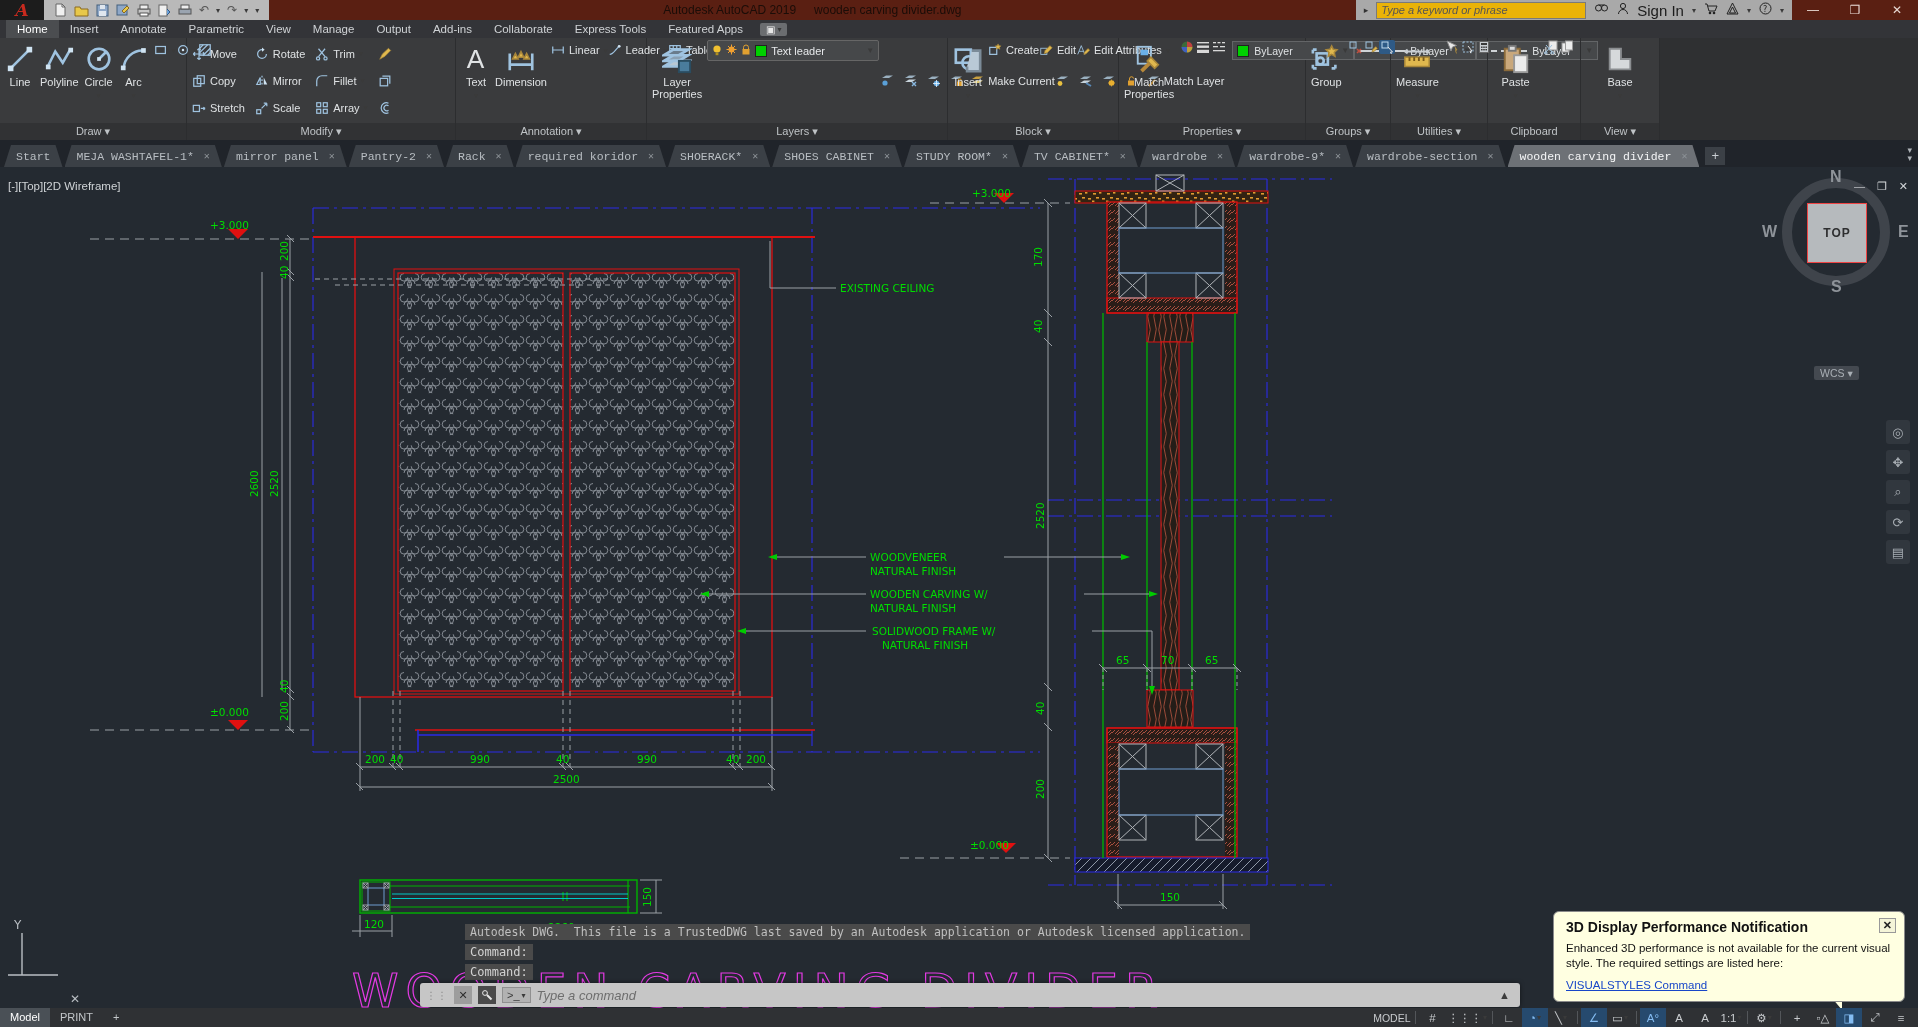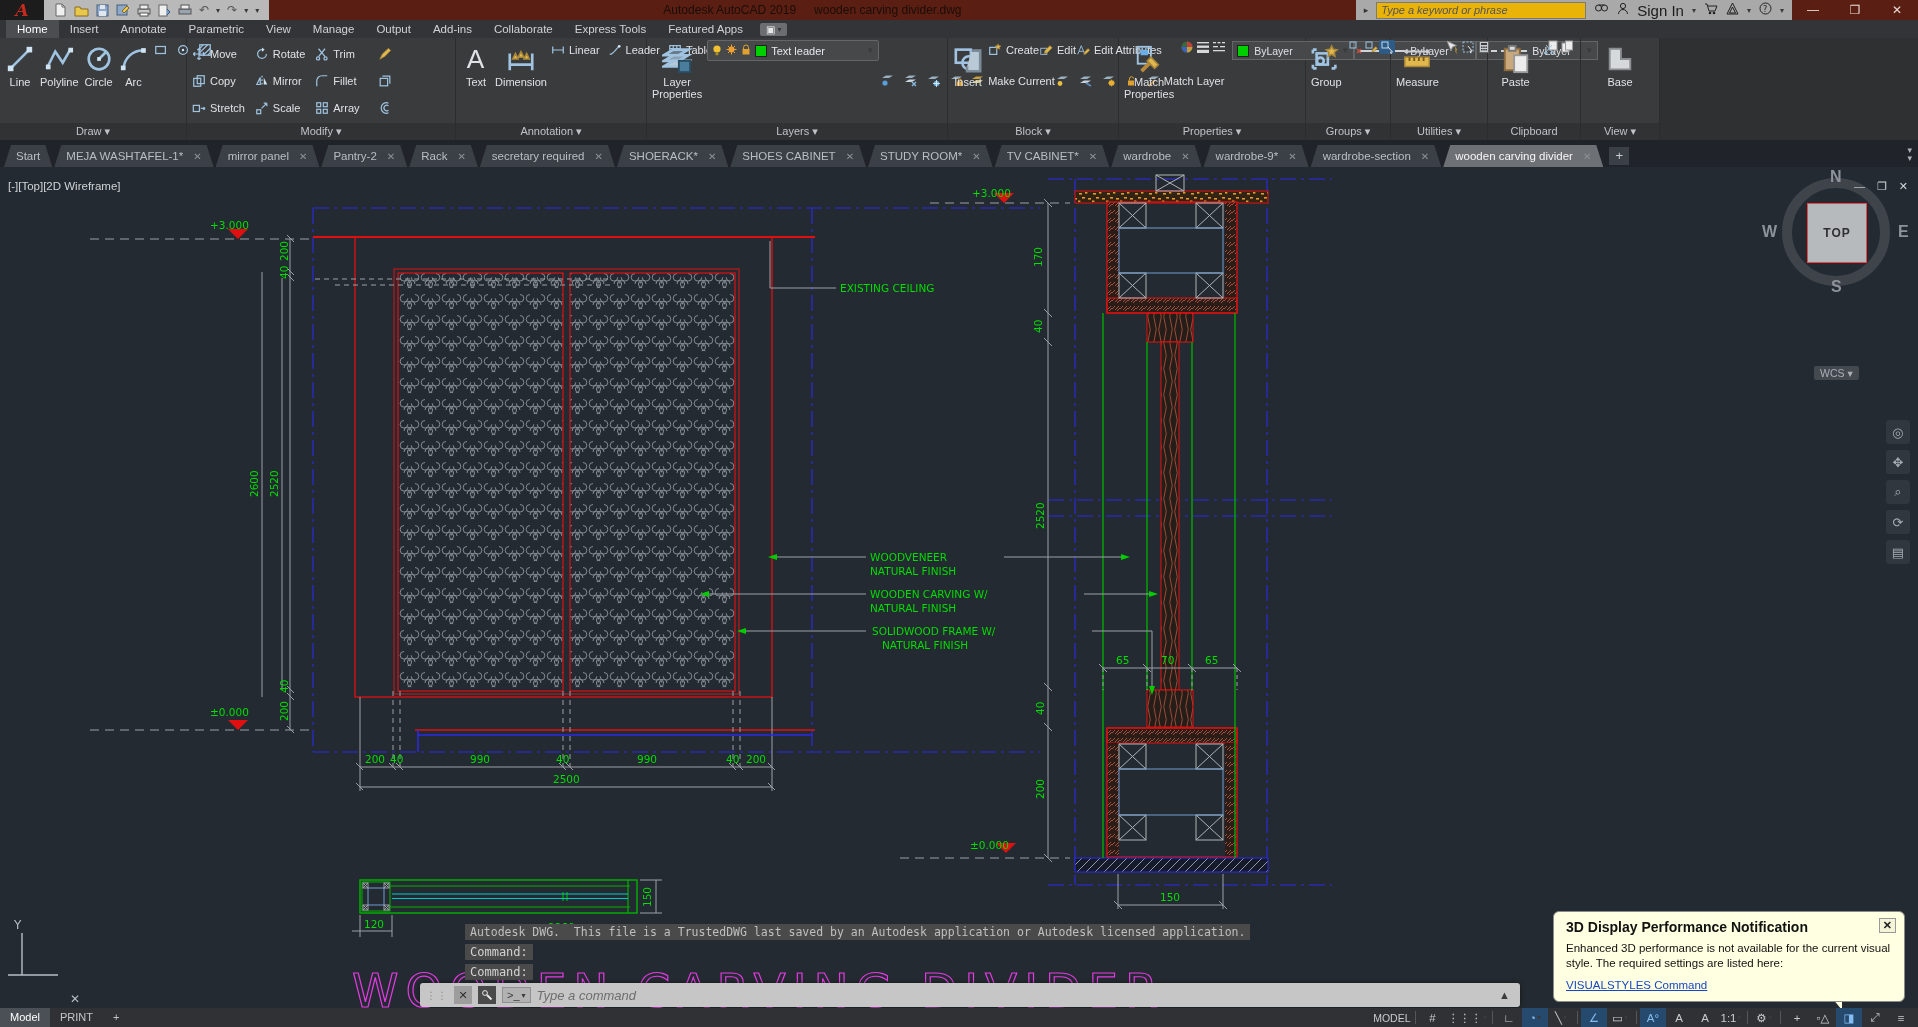--- a/index.html
+++ b/index.html
@@ -44,21 +44,21 @@
   .sw{width:10px;height:10px;background:#00d000;border:1px solid #222;}
   .mini{width:16px;height:14px;display:flex;align-items:center;justify-content:center;}
   .pdrop{width:112px;height:17px;background:#46484a;border:1px solid #636567;display:flex;align-items:center;font-size:10.5px;color:#dfe2e4;padding:0 4px;gap:5px;margin:1px 0;}
   .lineThin{width:46px;height:2px;background:#cfd3d6;}
   .lineDash{width:46px;border-top:2px dashed #cfd3d6;}
   .hl{background:#2e5a86;border-radius:2px;}
 
   
   .ftabs{position:absolute;top:140px;left:0;width:1918px;height:27px;background:#20242a;display:flex;align-items:flex-end;padding-left:4px;}
   .ftab{height:22px;margin-right:2px;background:#3b4046;color:#b9bec3;font-size:11.5px;display:flex;align-items:center;gap:10px;
-        padding:0 12px;clip-path:polygon(7px 0,calc(100% - 7px) 0,100% 100%,0 100%);}
+        padding:0 12px;clip-path:polygon(7px 0,calc(100% - 7px) 0,100% 100%,0 100%);font-family:Liberation Mono, monospace;}
   .ftab .fx{color:#8d9297;font-size:10px;}
   .ftab.active{background:#6d7176;color:#f4f5f6;}
   .fadd{width:20px;height:18px;background:#3b4046;color:#c8cdd2;text-align:center;line-height:18px;margin:0 0 2px 4px;font-size:13px;}
   .fchev{margin-left:auto;color:#aeb3b8;font-size:9px;line-height:8px;text-align:center;padding-right:10px;align-self:center;}
 
   
   .vplabel{left:8px;top:180px;color:#cfd3d6;font-size:11.5px;}
   .vwin{right:10px;top:180px;color:#d3d6d9;font-size:11px;display:flex;gap:12px;}
   .cube{left:1776px;top:172px;width:120px;height:120px;}
   .ring{position:absolute;left:6px;top:6px;width:108px;height:108px;border-radius:50%;border:10px solid rgba(125,130,136,0.30);box-sizing:border-box;}
@@ -763,21 +763,21 @@
       </div>
     <div class="ftab">
         <span>Pantry-2</span>
         <span class="fx">✕</span>
       </div>
     <div class="ftab">
         <span>Rack</span>
         <span class="fx">✕</span>
       </div>
     <div class="ftab">
-        <span>secretary required</span>
+        <span>required koridor</span>
         <span class="fx">✕</span>
       </div>
     <div class="ftab">
         <span>SHOERACK*</span>
         <span class="fx">✕</span>
       </div>
     <div class="ftab">
         <span>SHOES CABINET</span>
         <span class="fx">✕</span>
       </div>

